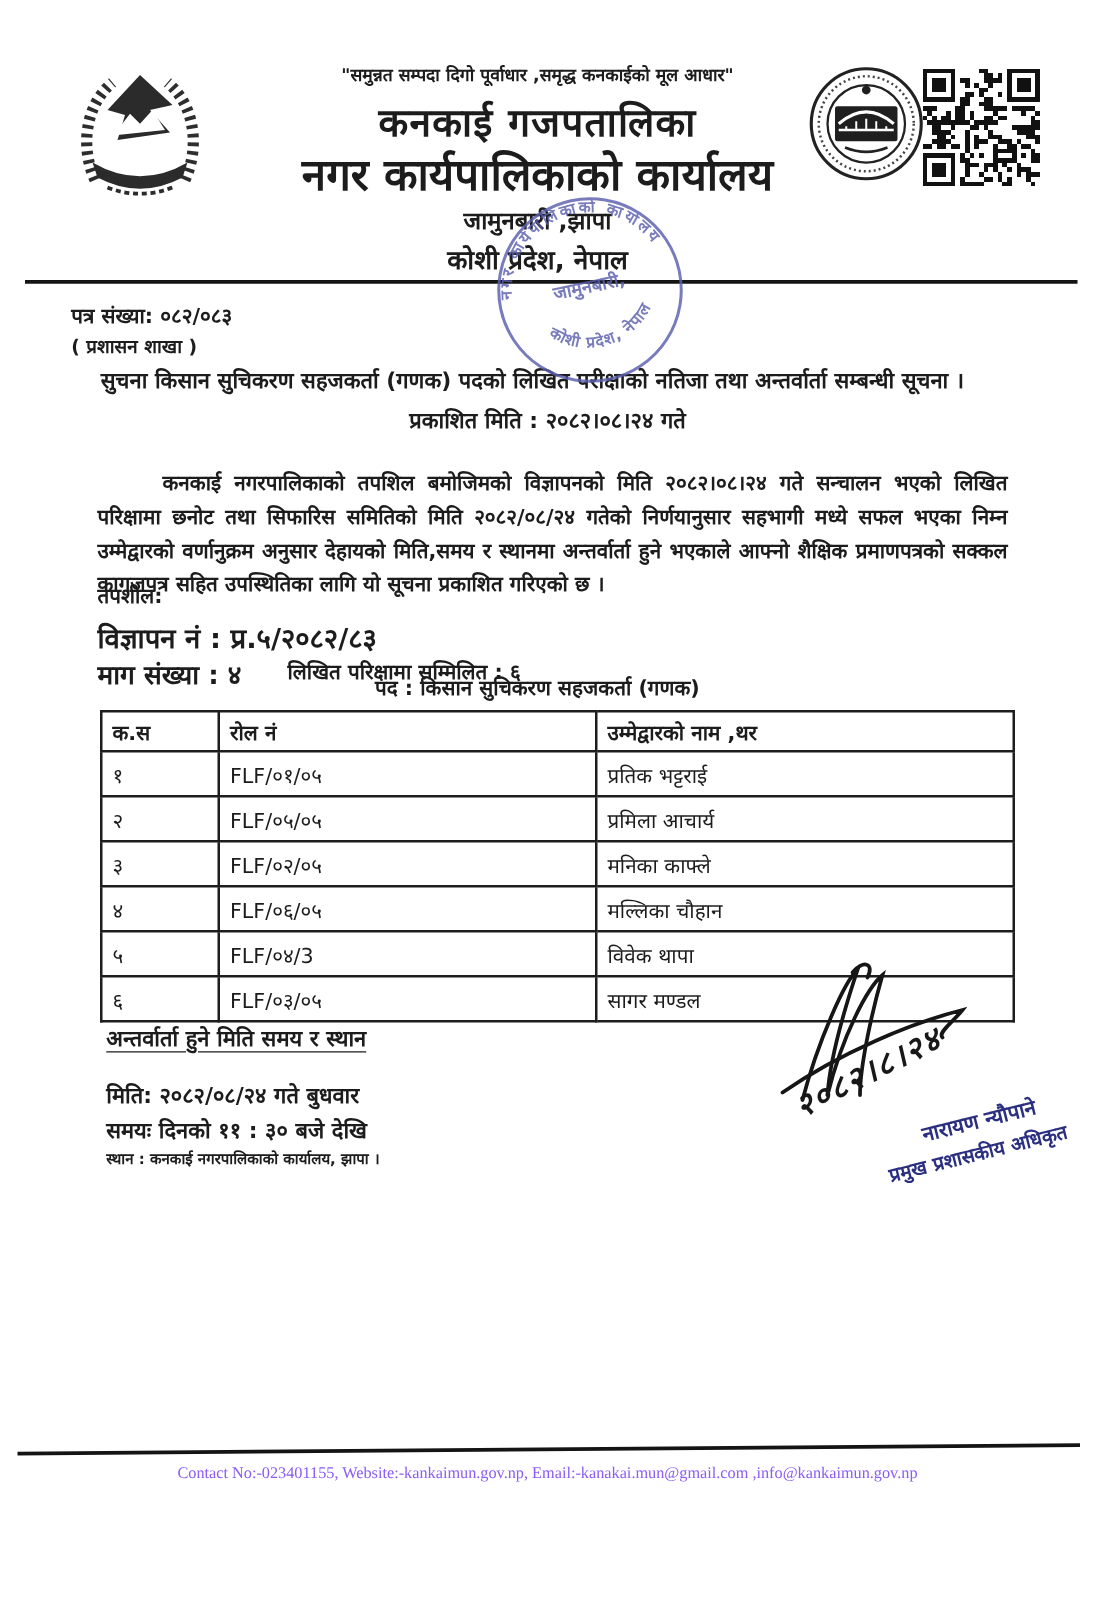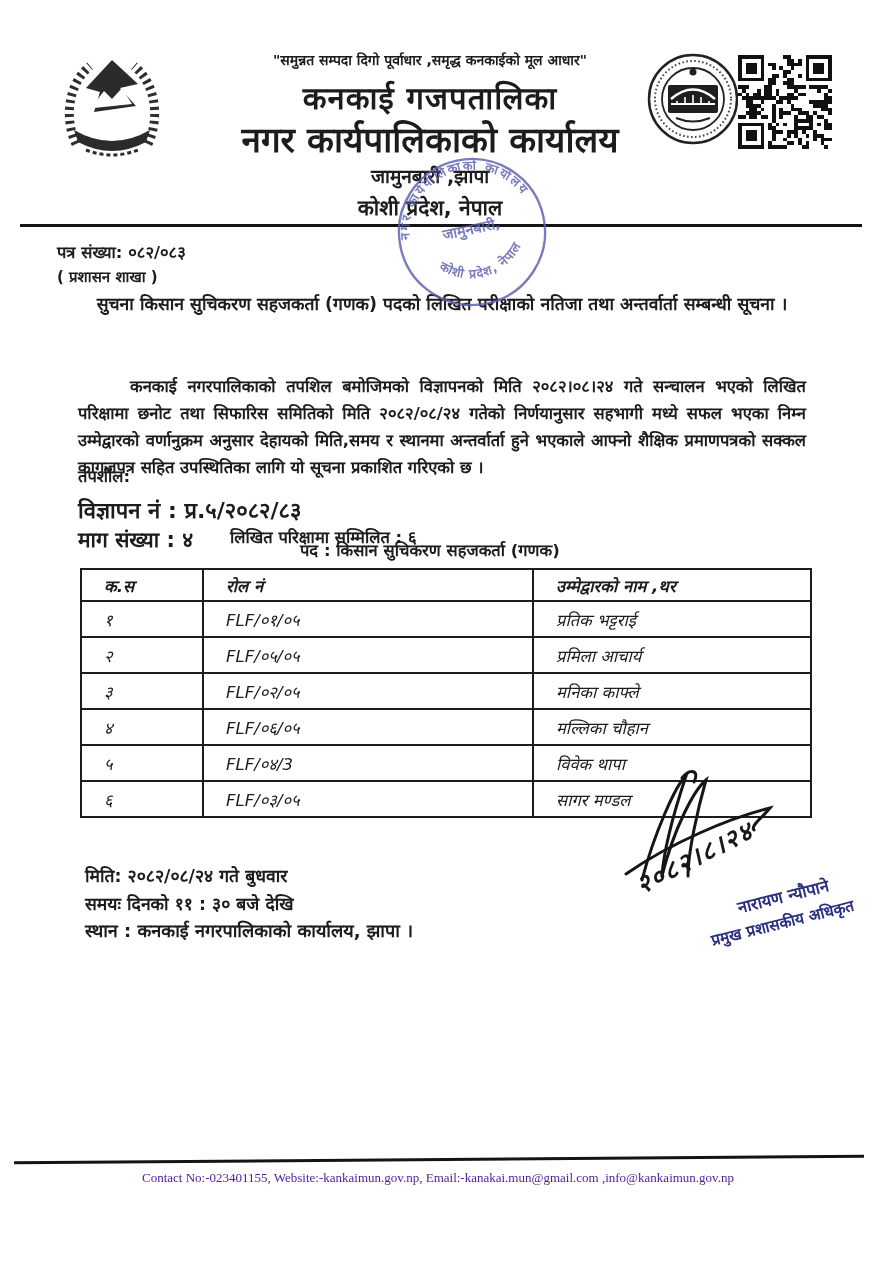--- a/index.html
+++ b/index.html
@@ -22,49 +22,49 @@
   .addr2{left:180px;top:193px;width:500px;text-align:center;font-size:21px;font-weight:700;}
   .emblem{left:56px;top:46px;width:112px;height:118px;}
   .muni-logo{left:646px;top:52px;width:94px;height:94px;}
   .qr{left:738px;top:55px;width:94px;height:94px;}
   .round-stamp{left:386px;top:146px;width:172px;height:172px;transform:rotate(-12deg);opacity:.82;z-index:3;pointer-events:none;}
   .rule-top{left:20px;top:224px;width:842px;border-top:3.5px solid #141414;}
   
   .letter-no{left:57px;top:240px;font-size:16.5px;font-weight:600;}
   .branch{left:57px;top:266px;font-size:15px;font-weight:600;}
   
-  .subject{left:52px;top:291px;width:780px;text-align:center;font-size:17.5px;font-weight:700;}
+  .subject{left:36px;top:291px;width:780px;text-align:center;font-size:17.5px;font-weight:700;}
   .published{left:48px;top:323px;width:780px;text-align:center;font-size:17.5px;font-weight:700;}
   .body-par{left:78px;top:356px;width:728px;font-size:16.5px;line-height:27px;text-align:justify;text-indent:52px;font-weight:700;}
   .tapashil{left:78px;top:464px;font-size:16.5px;font-weight:700;}
   .ad1-label{left:78px;top:494px;font-size:22px;font-weight:700;}
   .ad1-post{left:300px;top:494px;font-size:16.5px;font-weight:700;margin-top:44px;}
   .ad2-demand{left:78px;top:525px;font-size:21px;font-weight:700;}
   .ad2-included{left:230px;top:525px;font-size:16.5px;font-weight:700;}
   
   .cand-table{left:80px;top:568px;width:732px;border-collapse:collapse;position:absolute;font-size:16.5px;}
-  .cand-table th,.cand-table td{border:2px solid #1d1d1d;padding:2px 22px;text-align:left;vertical-align:middle;font-style:italic;}
+  .cand-table th,.cand-table td{border:2px solid #1d1d1d;padding:2px 8px;text-align:left;vertical-align:middle;}
   .cand-table th{font-weight:700;height:26px;}
   .cand-table td{height:30px;font-weight:500;}
   .cand-table .col0{width:76px;}
   .cand-table .col1{width:284px;}
   
   .int-heading{left:85px;top:818px;font-size:17.5px;font-weight:700;text-decoration:underline;text-underline-offset:4px;}
   .int-date{left:85px;top:863px;font-size:17.5px;font-weight:600;}
   .int-time{left:85px;top:891px;font-size:17.5px;font-weight:600;}
-  .int-venue{left:85px;top:918px;font-size:18px;font-weight:600;}
+  .int-venue{left:85px;top:918px;font-size:12px;font-weight:600;}
   
   .sig-svg{left:618px;top:768px;width:190px;height:120px;z-index:4;}
   .sig-date{left:628px;top:830px;width:170px;font-size:25px;font-weight:600;color:#181818;transform:rotate(-27deg);font-style:italic;letter-spacing:2px;z-index:4;}
   .officer-stamp{left:686px;top:884px;width:200px;text-align:center;transform:rotate(-14deg);color:var(--officer-blue);z-index:4;}
   .officer-stamp .nm{font-size:16.5px;font-weight:700;}
   .officer-stamp .ttl{font-size:15.5px;font-weight:700;margin-top:3px;white-space:nowrap;margin-left:-14px;}
   
   .rule-bottom{left:14px;top:1158px;width:850px;border-top:3px solid #141414;transform:rotate(-0.45deg);}
-  .footer-text{left:48px;top:1170px;width:780px;text-align:center;font-size:13px;color:#4c1d95;font-family:"Liberation Serif",serif;}
+  .footer-text{left:48px;top:1170px;width:780px;text-align:center;font-size:13px;color:#8b5cf6;font-family:"Liberation Serif",serif;}
 </style>
 </head>
 <body>
 
 <div class="page">
 
   <svg class="abs emblem" viewBox="0 0 112 118">
     <path d="M20,98 C8,72 12,38 34,20" fill="none" stroke="#2e2e2e" stroke-width="9" stroke-dasharray="3 4"></path>
     <path d="M92,98 C104,72 100,38 78,20" fill="none" stroke="#2e2e2e" stroke-width="9" stroke-dasharray="3 4"></path>
     <polygon points="56,14 82,38 64,42 80,60 38,66 44,46 30,42" fill="#2b2b2b"></polygon>
@@ -317,20 +317,21 @@
       <textPath href="#arcBot" startOffset="14%">कोशी प्रदेश, नेपाल</textPath>
     </text>
   </svg>
 
   <div class="abs rule-top"></div>
 
   <div class="abs letter-no">पत्र संख्या: ०८२/०८३</div>
   <div class="abs branch">( प्रशासन शाखा )</div>
 
   <div class="abs subject">सुचना किसान सुचिकरण सहजकर्ता (गणक)  पदको लिखित परीक्षाको नतिजा तथा अन्तर्वार्ता सम्बन्धी सूचना ।</div>
+  <div class="abs published">प्रकाशित मिति : २०८२।०८।२४ गते</div>
   <p class="abs body-par">कनकाई नगरपालिकाको तपशिल बमोजिमको विज्ञापनको मिति २०८२।०८।२४ गते सन्चालन भएको लिखित परिक्षामा छनोट तथा सिफारिस समितिको मिति २०८२/०८/२४ गतेको निर्णयानुसार  सहभागी मध्ये सफल भएका निम्न उम्मेद्वारको वर्णानुक्रम अनुसार देहायको मिति,समय र स्थानमा अन्तर्वार्ता हुने भएकाले आफ्नो शैक्षिक प्रमाणपत्रको सक्कल कागजपत्र सहित  उपस्थितिका लागि यो सूचना प्रकाशित गरिएको छ ।</p>
   <div class="abs tapashil">तपशील:</div>
   <div class="abs ad1-label">विज्ञापन नं : प्र.५/२०८२/८३</div>
   <div class="abs ad1-post">पद :  किसान सुचिकरण सहजकर्ता (गणक)</div>
   <div class="abs ad2-demand">माग संख्या : ४</div>
   <div class="abs ad2-included">लिखित परिक्षामा सम्मिलित : ६</div>
 
   <table class="cand-table">
     <thead>
         <tr id="thead-row">
@@ -366,20 +367,21 @@
           <td class="col2">विवेक थापा</td>
         </tr>
         <tr>
           <td class="col0">६</td>
           <td class="col1">FLF/०३/०५</td>
           <td class="col2">सागर मण्डल</td>
         </tr>
       </tbody>
   </table>
 
+  <div class="abs int-heading">अन्तर्वार्ता हुने मिति समय र स्थान</div>
   <div class="abs int-date">मिति: २०८२/०८/२४ गते बुधवार</div>
   <div class="abs int-time">समयः दिनको ११ : ३० बजे देखि</div>
   <div class="abs int-venue">स्थान : कनकाई नगरपालिकाको कार्यालय, झापा ।</div>
 
   <svg class="abs sig-svg" viewBox="0 0 190 120">
     <g fill="none" stroke="#161616" stroke-width="3" stroke-linecap="round">
       <path d="M24,112 C36,66 58,16 68,8 C60,32 46,78 44,108"></path>
       <path d="M44,108 C56,60 76,22 88,12 C80,40 70,84 70,108"></path>
       <path d="M8,106 C54,74 112,50 152,40 C144,50 132,58 136,62"></path>
       <path d="M64,10 C72,0 82,2 76,14"></path>

